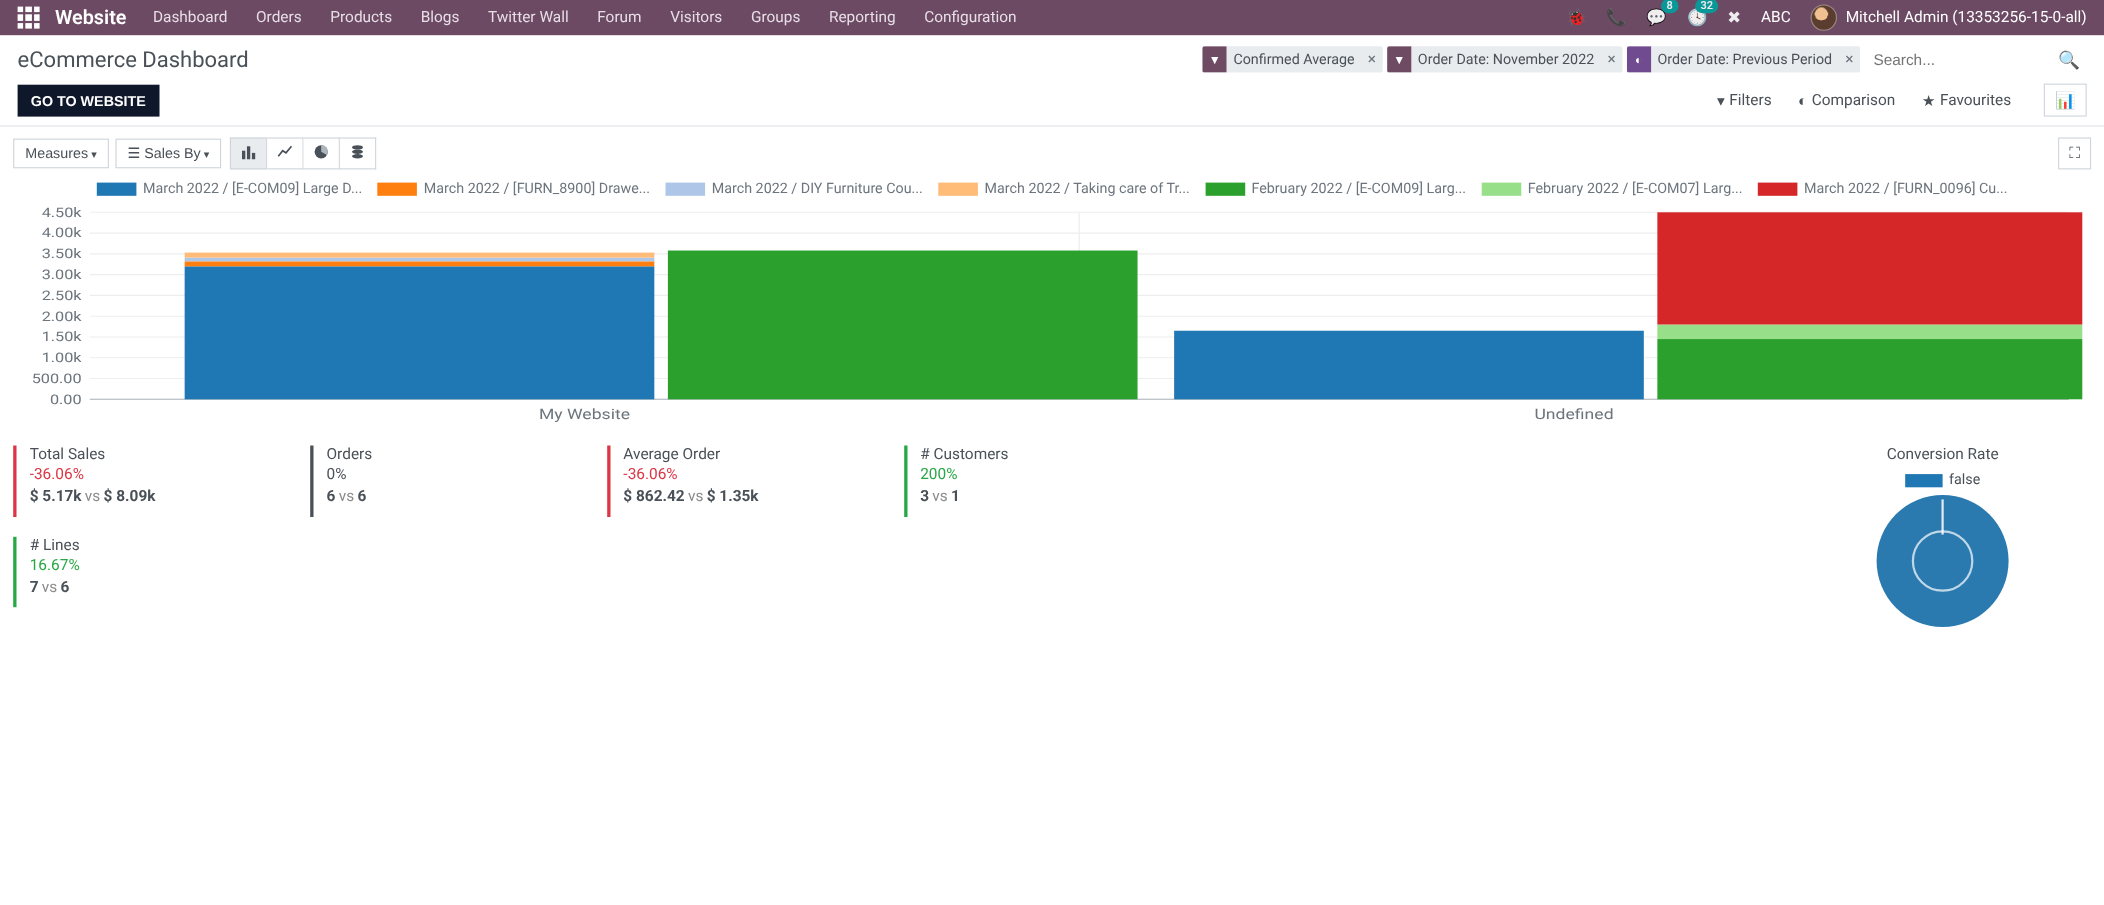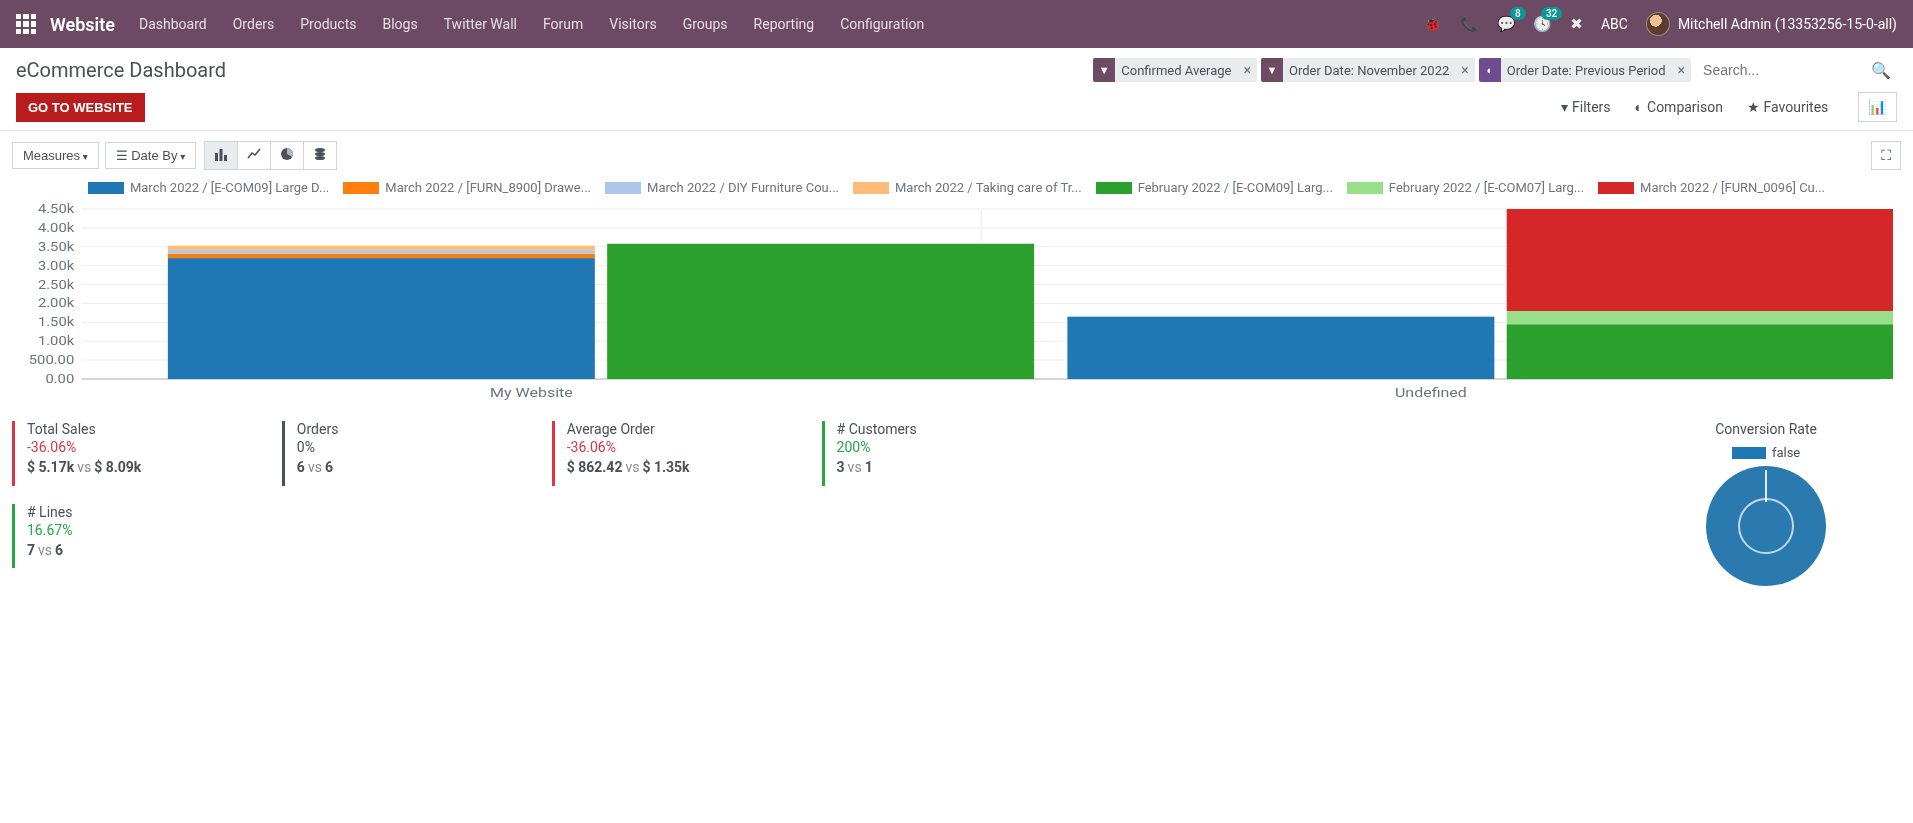--- a/index.html
+++ b/index.html
@@ -1,19 +1,19 @@
 <!DOCTYPE html>
 <html><head>
 <meta charset="utf-8">
 <style>
   * { box-sizing: border-box; margin: 0; padding: 0; }
   body { font-family: -apple-system, BlinkMacSystemFont, "Segoe UI", Roboto, Helvetica, Arial, sans-serif; font-size: 13px; color: #4c4c4c; background: #fff; }
   
   
-  .navbar { display: flex; align-items: center; background: #6c4a64; color: #fff; height: 48px; padding: 0 16px; }
+  .navbar { display: flex; align-items: center; background: #6c4a64; color: #fff; height: 32px; padding: 0 16px; }
   .nav-apps-icon { width: 20px; height: 20px; display: grid; grid-template-columns: repeat(3,1fr); grid-template-rows: repeat(3,1fr); gap: 2px; margin-right: 14px; cursor: pointer; }
   .nav-apps-icon div { background: #fff; }
   .nav-brand { font-size: 18px; font-weight: 600; margin-right: 24px; cursor: pointer; }
   .nav-menu { display: flex; gap: 26px; flex: 1; }
   .nav-menu-item { color: #e8dfe6; cursor: pointer; font-size: 14px; }
   .nav-right { display: flex; align-items: center; gap: 18px; }
   .nav-icon { cursor: pointer; color: #fff; opacity: .9; font-size: 15px; position: relative; display:flex; align-items:center; }
   .badge { position: absolute; top: -8px; right: -10px; background: #00a09d; color: #fff; font-size: 10px; padding: 1px 5px; border-radius: 8px; font-weight:600; }
   .nav-db { font-size: 14px; color: #fff; cursor: pointer; }
   .nav-user { display: flex; align-items: center; gap: 8px; cursor: pointer; font-size: 14px; }
@@ -26,21 +26,21 @@
   .search-area { display: flex; align-items: center; gap: 2px; flex-wrap: wrap; }
   .facet { display: inline-flex; align-items: center; background: #e9ecef; border-radius: 2px; margin-right: 4px; height: 24px; overflow: hidden; }
   .facet-icon { background: #6f4a63; color: #fff; width: 22px; height: 100%; display: flex; align-items: center; justify-content: center; font-size: 11px; }
   .facet-icon.purple { background: #6f4a63; }
   .facet-icon.blue { background: #714b90; }
   .facet-label { padding: 0 6px; color: #495057; font-size: 13px; }
   .facet-remove { padding: 0 6px; cursor: pointer; color: #6c757d; font-size: 14px; }
   .search-input { border: none; outline: none; font-size: 14px; padding: 3px 6px; width: 160px; color: #6c757d; }
   .search-icon-btn { margin-left: 6px; cursor: pointer; color: #6c757d; font-size: 16px; padding: 2px 6px;}
   .cp-row2 { display: flex; justify-content: space-between; align-items: center; margin-top: 10px; }
-  .btn-primary { background: #b91c1c; color: #fff; border: none; padding: 7px 12px; font-size: 13px; font-weight: 600; cursor: pointer; }
+  .btn-primary { background: #0f172a; color: #fff; border: none; padding: 7px 12px; font-size: 13px; font-weight: 600; cursor: pointer; }
   .search-options { display: flex; gap: 24px; }
   .search-opt { cursor: pointer; color: #495057; font-size: 14px; display:flex; align-items:center; gap:4px;}
   .view-switcher { display: flex; }
   .view-btn { border: 1px solid #ced4da; padding: 5px 9px; cursor: pointer; background: #fff; color: #6c757d; font-size:15px;}
 
   
   .toolbar { display: flex; align-items: center; padding: 10px 12px 6px; gap: 2px; justify-content:space-between;}
   .toolbar-left { display:flex; gap:2px; align-items:center;}
   .tb-btn { border: 1px solid #ced4da; background: #fff; padding: 5px 10px; cursor: pointer; color: #495057; font-size: 13px; }
   .tb-btn-group { display: flex; margin-left: 6px;}
@@ -166,21 +166,21 @@
       <div class="view-switcher">
         <button class="view-btn">📊</button>
       </div>
     </div>
   </div>
 </div>
 
 <div class="toolbar">
   <div class="toolbar-left">
     <button class="tb-btn caret">Measures</button>
-    <button class="tb-btn caret" style="margin-left:4px;">☰ <span>Date By</span></button>
+    <button class="tb-btn caret" style="margin-left:4px;">☰ <span>Sales By</span></button>
     <div class="tb-btn-group">
       <button class="tb-icon-btn active"><svg width="14" height="14" viewBox="0 0 14 14">
             <rect x="1" y="6" width="3" height="8" fill="#495057"></rect>
             <rect x="5.5" y="2" width="3" height="12" fill="#495057"></rect>
             <rect x="10" y="8" width="3" height="6" fill="#495057"></rect>
           </svg></button>
       <button class="tb-icon-btn"><svg width="14" height="14" viewBox="0 0 14 14">
             <polyline points="1,11 5,6 8,8 13,2" stroke="#495057" stroke-width="1.5" fill="none"></polyline>
           </svg></button>
       <button class="tb-icon-btn"><svg width="14" height="14" viewBox="0 0 14 14">

